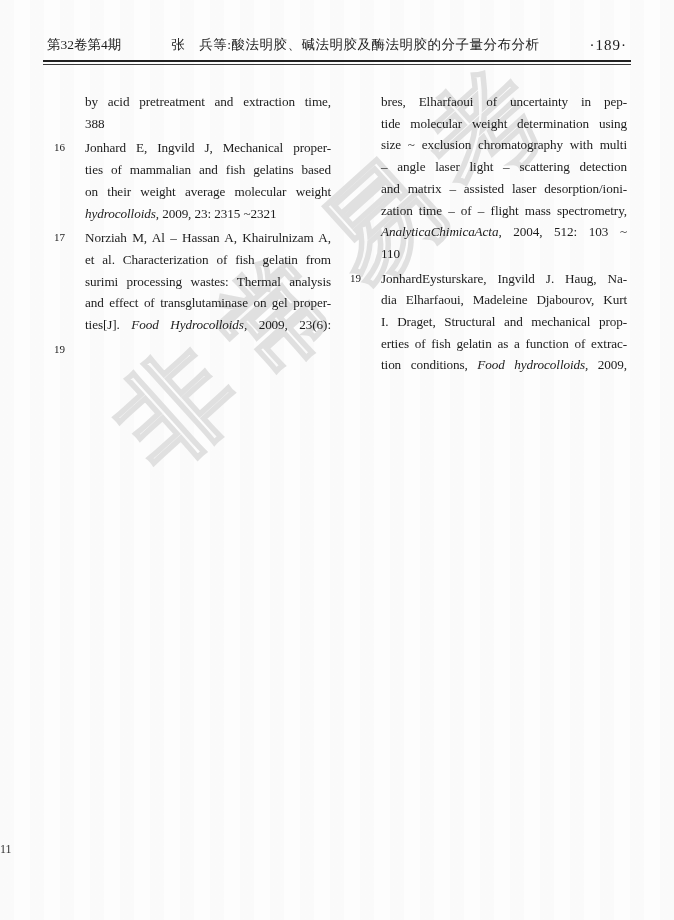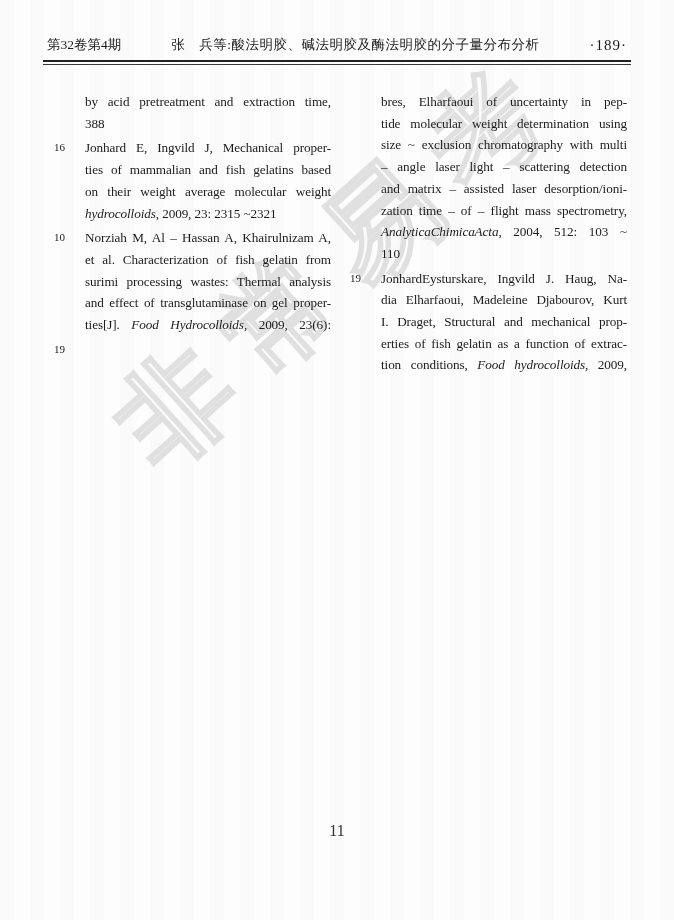--- a/index.html
+++ b/index.html
@@ -61,22 +61,22 @@
   .reftext{flex:1 1 auto;min-width:0;}
   .line{
     font-size:13.2px;line-height:21.7px;
     letter-spacing:-0.1px;
     white-space:nowrap;
     text-align:left;text-align-last:left;
   }
   .line.j{text-align:justify;text-align-last:justify;}
   .it{font-style:italic;}
   .footer{
-    position:absolute;left:0;top:822px;width:674px;
-    text-align:center;font-size:16px;color:#333;
+    position:absolute;left:0;top:842px;width:674px;
+    text-align:left;font-size:12px;color:#333;
     z-index:1;
   }
 </style>
 </head>
 <body>
 
 <div class="page">
   <div class="watermark">非常易考</div>
 
   <div class="content">
@@ -100,21 +100,21 @@
           <div class="ref">
             <div class="refnum">16</div>
             <div class="reftext">
               <div class="line j"><span>Jonhard E, Ingvild J, Mechanical proper-</span></div>
               <div class="line j"><span>ties of mammalian and fish gelatins based</span></div>
               <div class="line j"><span>on their weight average molecular weight</span></div>
               <div class="line"><span class="it">hydrocolloids</span><span>, 2009, 23: 2315 ~2321</span></div>
             </div>
           </div>
           <div class="ref">
-            <div class="refnum">10</div>
+            <div class="refnum">17</div>
             <div class="reftext">
               <div class="line j"><span>Norziah M, Al – Hassan A, Khairulnizam A,</span></div>
               <div class="line j"><span>et al. Characterization of fish gelatin from</span></div>
               <div class="line j"><span>surimi processing wastes: Thermal analysis</span></div>
               <div class="line j"><span>and effect of transglutaminase on gel proper-</span></div>
               <div class="line j"><span>ties[J]. </span><span class="it">Food Hydrocolloids</span><span>, 2009, 23(6):</span></div>
             </div>
           </div>
           <div class="ref">
             <div class="refnum">19</div>

